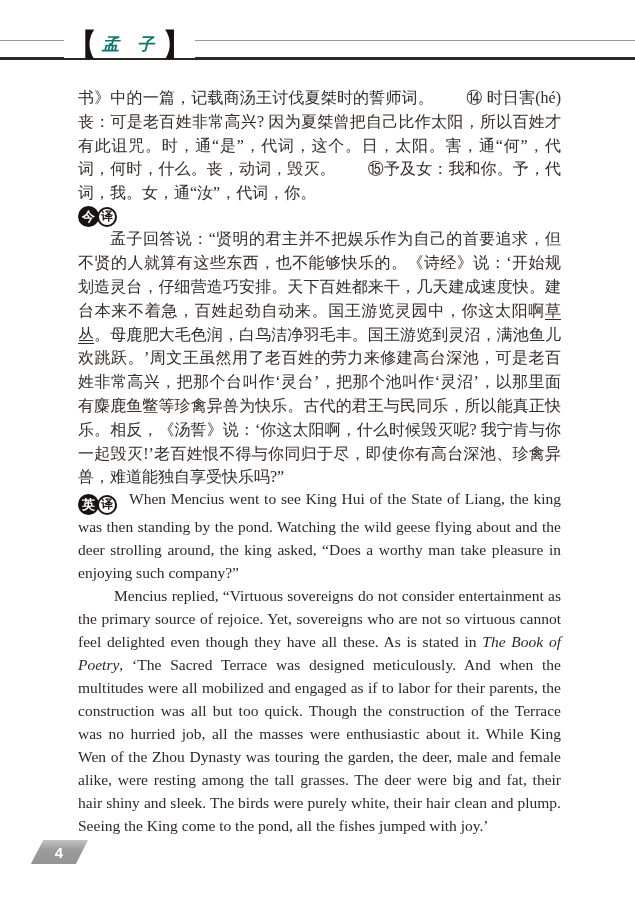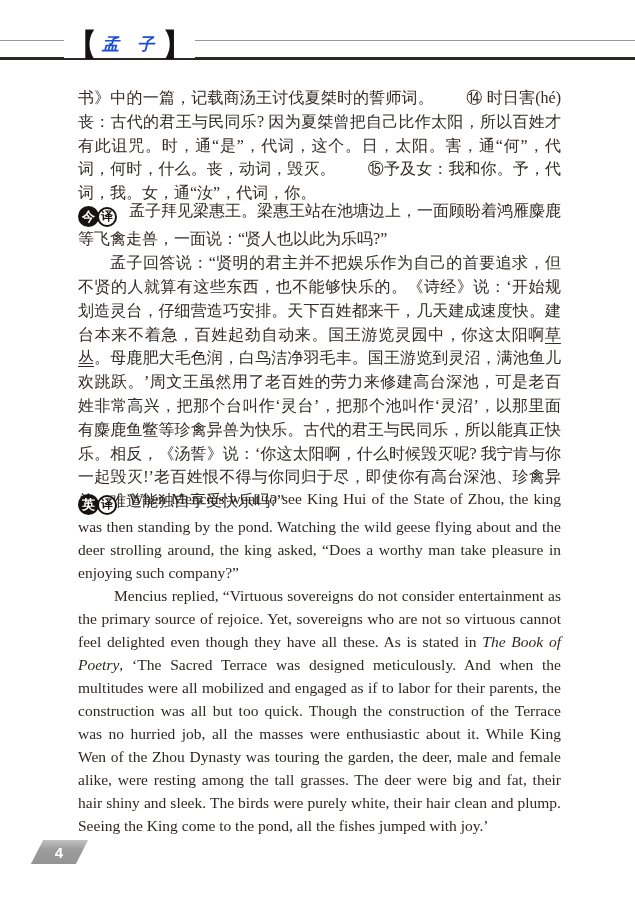--- a/index.html
+++ b/index.html
@@ -26,21 +26,21 @@
     height:27px;
     display:flex; align-items:center;
     padding:0 3px;
   }
   .logo .bracket {
     font-size:30px; font-weight:bold; color:#17120f; line-height:27px;
     font-family:"Liberation Serif",serif;
   }
   .logo .title {
     font-size:17px; font-weight:bold; font-style:italic;
-    letter-spacing:7px; color:#1d4ed8;
+    letter-spacing:7px; color:#0f766e;
     margin:0 0 0 5px; padding-right:1px;
     white-space:nowrap;
   }
   
   .content { position:absolute; left:78px; width:483px; }
   .annotation-block { top:86px; }
   p.cn {
     margin:0; font-size:16px; line-height:23.8px;
     text-align:justify; text-justify:inter-ideograph;
     color:#322b27;
@@ -94,38 +94,38 @@
 
 <div class="thin-line"></div>
 <div class="thick-line"></div>
 <div class="logo">
   <span class="bracket">【</span>
   <span class="title">孟 子</span>
   <span class="bracket">】</span>
 </div>
 
 <div class="content annotation-block" style="position:absolute; top:86px;">
-  <p class="cn">书》中的一篇，记载商汤王讨伐夏桀时的誓师词。　　⑭ 时日害(hé)丧：古代的君王与民同乐? 因为夏桀曾把自己比作太阳，所以百姓才有此诅咒。时，通“是”，代词，这个。日，太阳。害，通“何”，代词，何时，什么。丧，动词，毁灭。　　⑮予及女：我和你。予，代词，我。女，通“汝”，代词，你。</p>
+  <p class="cn">书》中的一篇，记载商汤王讨伐夏桀时的誓师词。　　⑭ 时日害(hé)丧：可是老百姓非常高兴? 因为夏桀曾把自己比作太阳，所以百姓才有此诅咒。时，通“是”，代词，这个。日，太阳。害，通“何”，代词，何时，什么。丧，动词，毁灭。　　⑮予及女：我和你。予，代词，我。女，通“汝”，代词，你。</p>
 </div>
 
 <div class="content" style="position:absolute; top:199px;">
   <p class="cn">
     <span class="badge">
         <span class="c1">今</span>
         <span class="c2">译</span>
-      </span><span>孟子拜见梁惠王。梁惠王站在池塘边上，一面顾盼着鸿雁麋鹿等飞禽走兽，一面说：“贤人也以此为乐吗?”</span>
+      </span>
   </p>
   <p class="cn indent-cn"><span>孟子回答说：“贤明的君主并不把娱乐作为自己的首要追求，但不贤的人就算有这些东西，也不能够快乐的。《诗经》说：‘开始规划造灵台，仔细营造巧安排。天下百姓都来干，几天建成速度快。建台本来不着急，百姓起劲自动来。国王游览灵园中，你这太阳啊</span><span class="u-mark">草丛</span><span>。母鹿肥大毛色润，白鸟洁净羽毛丰。国王游览到灵沼，满池鱼儿欢跳跃。’周文王虽然用了老百姓的劳力来修建高台深池，可是老百姓非常高兴，把那个台叫作‘灵台’，把那个池叫作‘灵沼’，以那里面有麋鹿鱼鳖等珍禽异兽为快乐。古代的君王与民同乐，所以能真正快乐。相反，《汤誓》说：‘你这太阳啊，什么时候毁灭呢? 我宁肯与你一起毁灭!’老百姓恨不得与你同归于尽，即使你有高台深池、珍禽异兽，难道能独自享受快乐吗?”</span></p>
 </div>
 
 <div class="content" style="position:absolute; top:487px;">
   <p class="en">
     <span class="badge">
         <span class="c1">英</span>
         <span class="c2">译</span>
-      </span><span>When Mencius went to see King Hui of the State of Zhou, the king was then standing by the pond. Watching the wild geese flying about and the deer strolling around, the king asked, “Does a worthy man take pleasure in enjoying such company?”</span>
+      </span><span>When Mencius went to see King Hui of the State of Liang, the king was then standing by the pond. Watching the wild geese flying about and the deer strolling around, the king asked, “Does a worthy man take pleasure in enjoying such company?”</span>
   </p>
   <p class="en indent-en"><span>Mencius replied, “Virtuous sovereigns do not consider entertainment as the primary source of rejoice. Yet, sovereigns who are not so virtuous cannot feel delighted even though they have all these. As is stated in </span><i>The Book of Poetry</i><span>, ‘The Sacred Terrace was designed meticulously. And when the multitudes were all mobilized and engaged as if to labor for their parents, the construction was all but too quick. Though the construction of the Terrace was no hurried job, all the masses were enthusiastic about it. While King Wen of the Zhou Dynasty was touring the garden, the deer, male and female alike, were resting among the tall grasses. The deer were big and fat, their hair shiny and sleek. The birds were purely white, their hair clean and plump. Seeing the King come to the pond, all the fishes jumped with joy.’</span></p>
 </div>
 
 <div class="page-tab">
   <span class="num">4</span>
 </div>
 
 </body></html>

